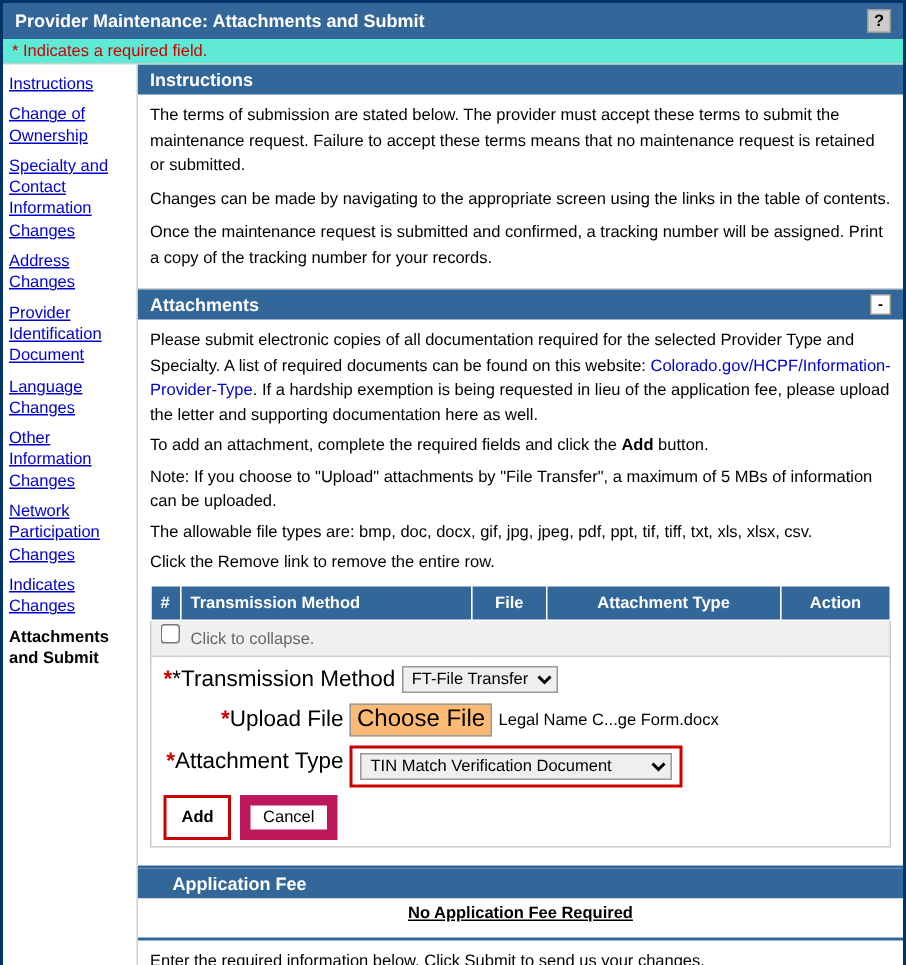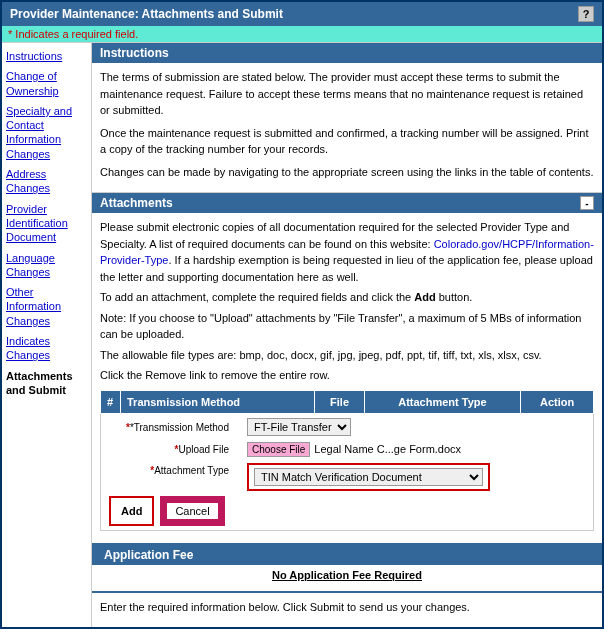--- a/index.html
+++ b/index.html
@@ -166,22 +166,22 @@
 
     .form-field-row {
       display: flex;
       align-items: center;
       margin-bottom: 5px;
     }
 
     .field-label {
       min-width: 120px;
       text-align: right;
-      margin-right: 18px;
-      font-size: 10px;
+      margin-right: 4px;
+      font-size: 15px;
     }
 
     .field-label .req {
       color: #cc0000;
       font-weight: bold;
     }
 
     select, input[type="text"] {
       font-size: 11px;
       border: 1px solid #999;
@@ -229,21 +229,21 @@
     .app-fee-section {
       border-top: 2px solid #336699;
       margin-top: 6px;
     }
 
     .app-fee-header {
       background: #336699;
       color: #fff;
       font-weight: bold;
       font-size: 12px;
-      padding: 3px 12px;
+      padding: 3px 23px;
     }
 
     .app-fee-body {
       text-align: center;
       padding: 4px;
       font-weight: bold;
       font-size: 11px;
       background: #fff;
       text-decoration: underline;
     }
@@ -292,34 +292,35 @@
   <div class="main-layout">
 
     <div class="sidebar">
       <a>Instructions</a>
       <a>Change of Ownership</a>
       <a>Specialty and Contact Information Changes</a>
       <a>Address Changes</a>
       <a>Provider Identification Document</a>
       <a>Language Changes</a>
       <a>Other Information Changes</a>
+      <a>Network Participation Changes</a>
       <a>Indicates Changes</a>
       <span class="active-item">Attachments and Submit</span>
     </div>
 
     <div class="content-area">
 
       <div class="section-header">
         <span>Instructions</span>
       </div>
 
       <div class="instructions-section">
         <p>The terms of submission are stated below. The provider must accept these terms to submit the maintenance request. Failure to accept these terms means that no maintenance request is retained or submitted.</p>
+        <p>Changes can be made by navigating to the appropriate screen using the links in the table of contents.</p>
         <p>Once the maintenance request is submitted and confirmed, a tracking number will be assigned. Print a copy of the tracking number for your records.</p>
-        <p>Changes can be made by navigating to the appropriate screen using the links in the table of contents.</p>
       </div>
 
       <div class="section-header">
         <span>Attachments</span>
         <div class="collapse-btn">-</div>
       </div>
 
       <div class="attachments-section">
         <p>
           <span>Please submit electronic copies of all documentation required for the selected Provider Type and Specialty. A list of required documents can be found on this website: </span><a>Colorado.gov/HCPF/Information-Provider-Type</a><span>. If a hardship exemption is being requested in lieu of the application fee, please upload the letter and supporting documentation here as well.</span>
@@ -335,38 +336,44 @@
           <thead>
             <tr>
               <th style="width:20px;">#</th>
               <th>Transmission Method</th>
               <th class="center">File</th>
               <th class="center">Attachment Type</th>
               <th class="center">Action</th>
             </tr>
           </thead>
           <tbody>
+            <tr class="collapse-row">
+              <td colspan="5">
+                <input type="checkbox" class="collapse-checkbox" style="">
+                <span>Click to collapse.</span>
+              </td>
+            </tr>
             <tr>
               <td colspan="5" style="padding: 4px 8px;">
                 <div class="form-field-row">
                   <span class="field-label"><span class="req">*</span><span>*Transmission Method</span></span>
                   <select>
                     <option>FT-File Transfer</option>
                     <option>Upload</option>
                   </select>
                 </div>
                 <div class="form-field-row">
                   <span class="field-label"><span class="req">*</span><span>Upload File</span></span>
-                  <button style="font-size:10px; padding: 1px 4px; border:1px solid #999; background:#f9a8d4; cursor:pointer; margin-right:4px;">Choose File</button>
+                  <button style="font-size:16px; padding: 1px 4px; border:1px solid #999; background:#fdba74; cursor:pointer; margin-right:4px;">Choose File</button>
                   <span>Legal Name C...ge Form.docx</span>
                 </div>
                 <div class="attachment-type-row">
                   <span class="field-label"><span class="req">*</span><span>Attachment Type</span></span>
                   <div class="attachment-type-box">
-                    <select style="width:229px;">
+                    <select style="width:208px;">
                       <option>TIN Match Verification Document</option>
                       <option>Other</option>
                     </select>
                   </div>
                 </div>
                 <div class="btn-row">
                   <button class="btn-add">Add</button>
                   <button class="btn-cancel-small">Cancel</button>
                 </div>
               </td>

